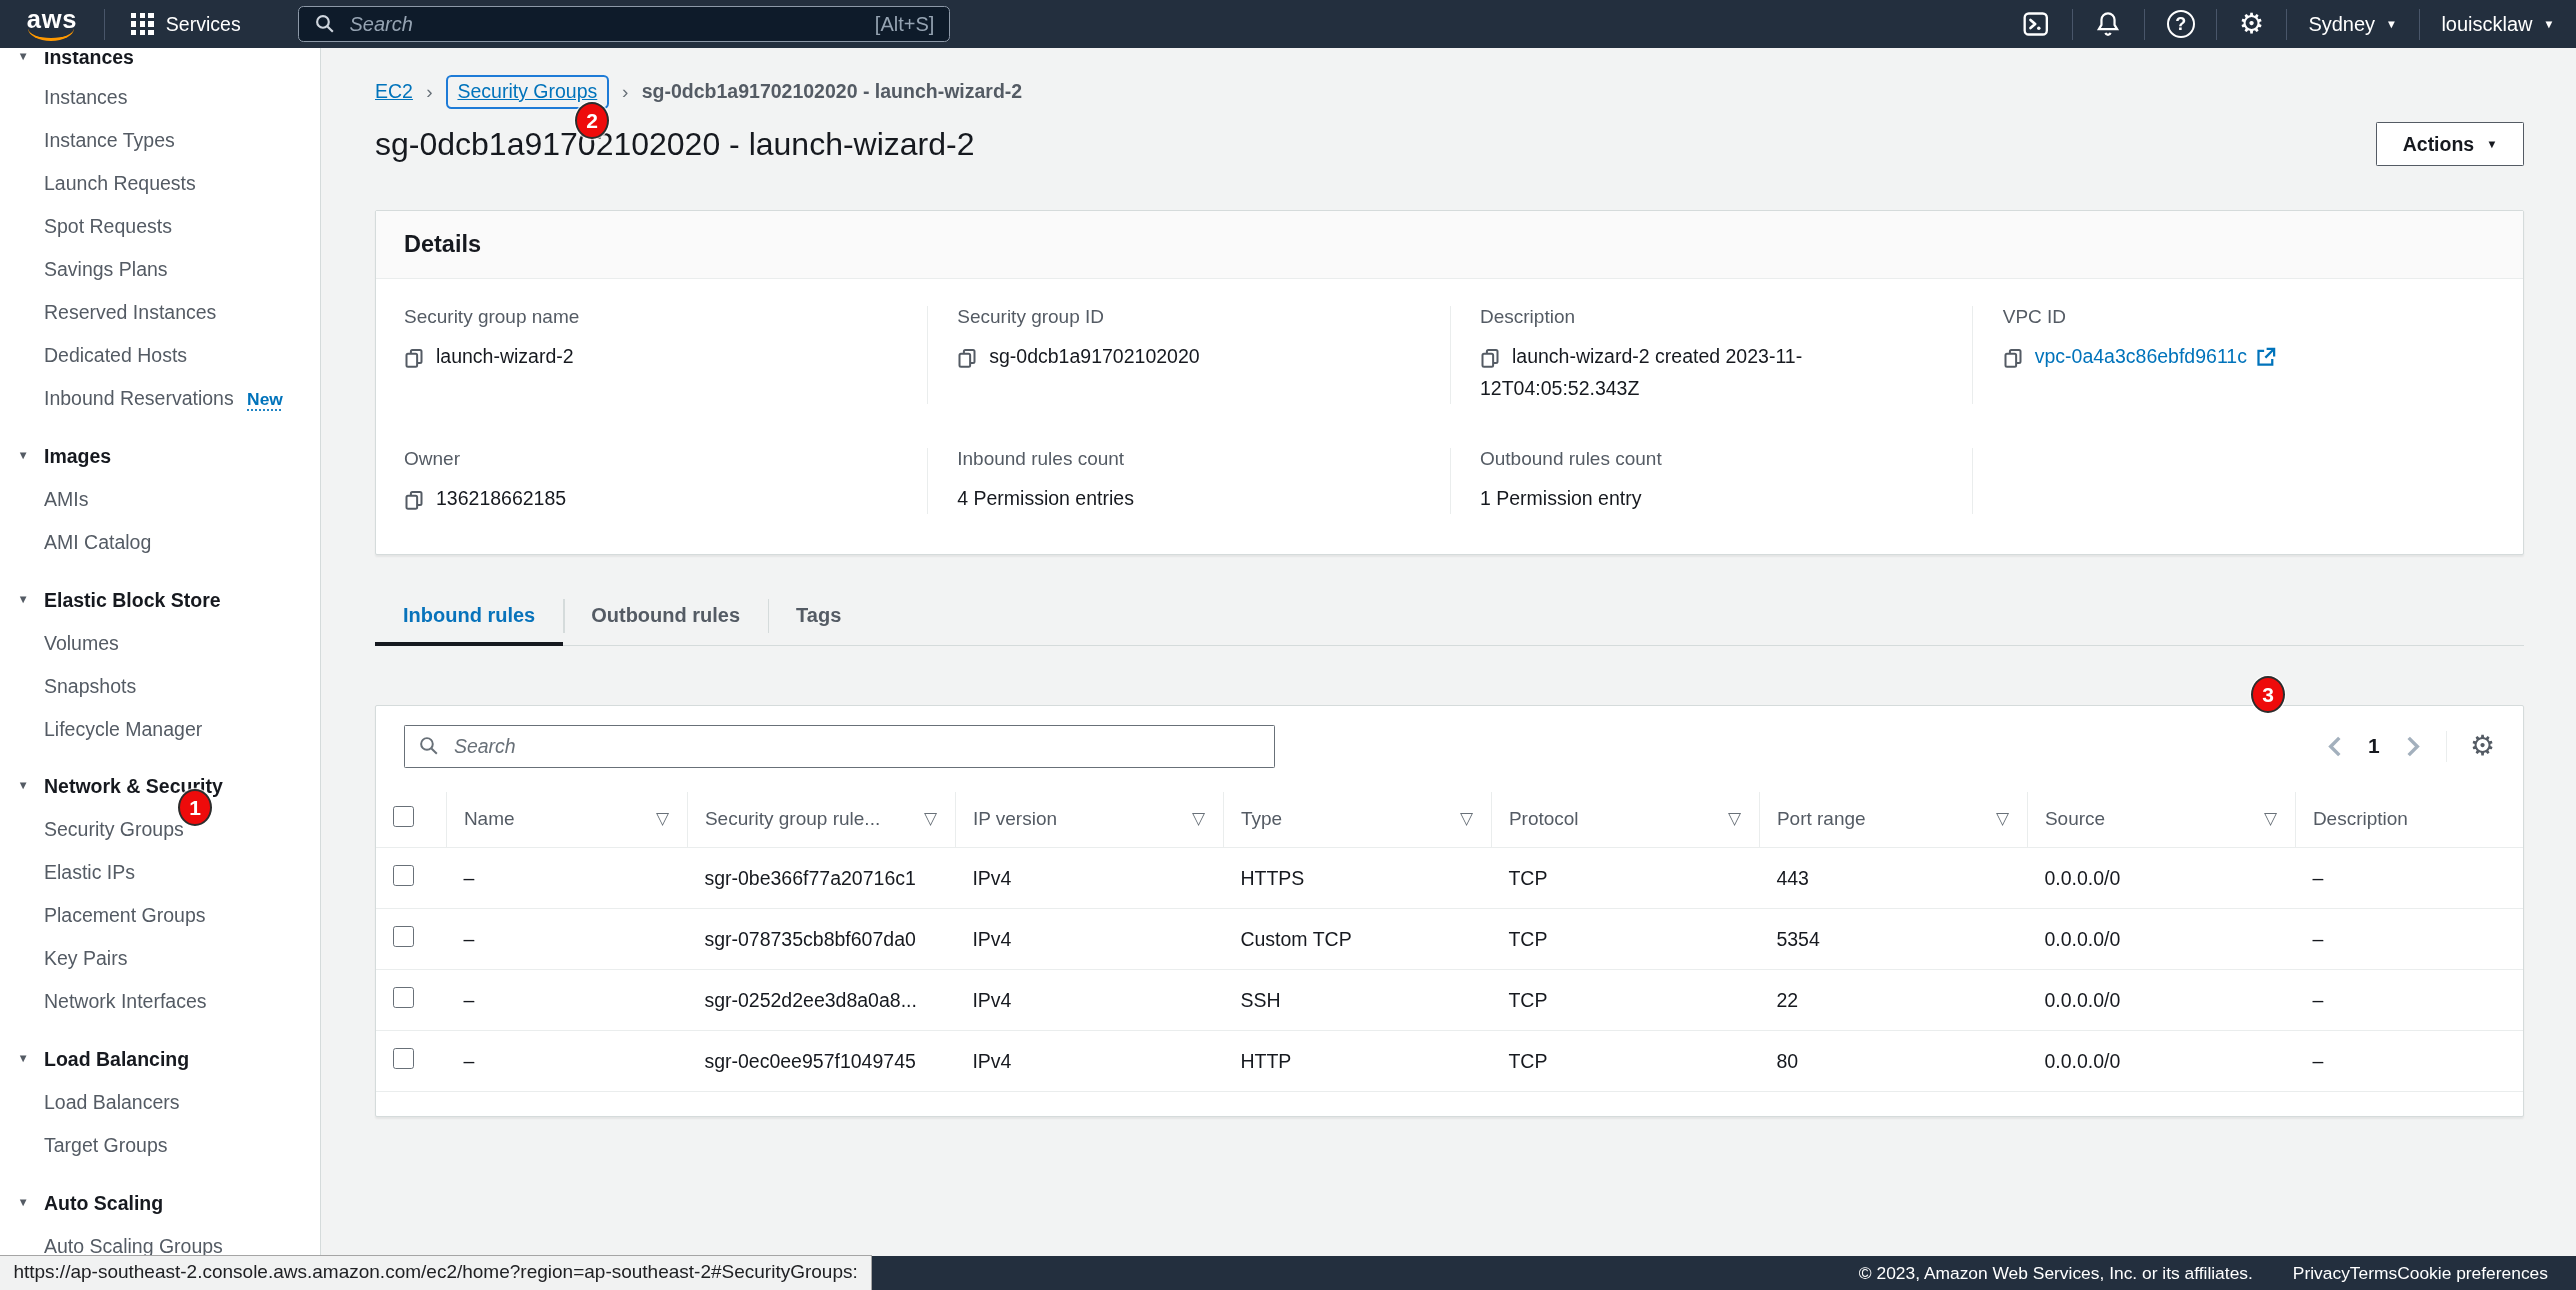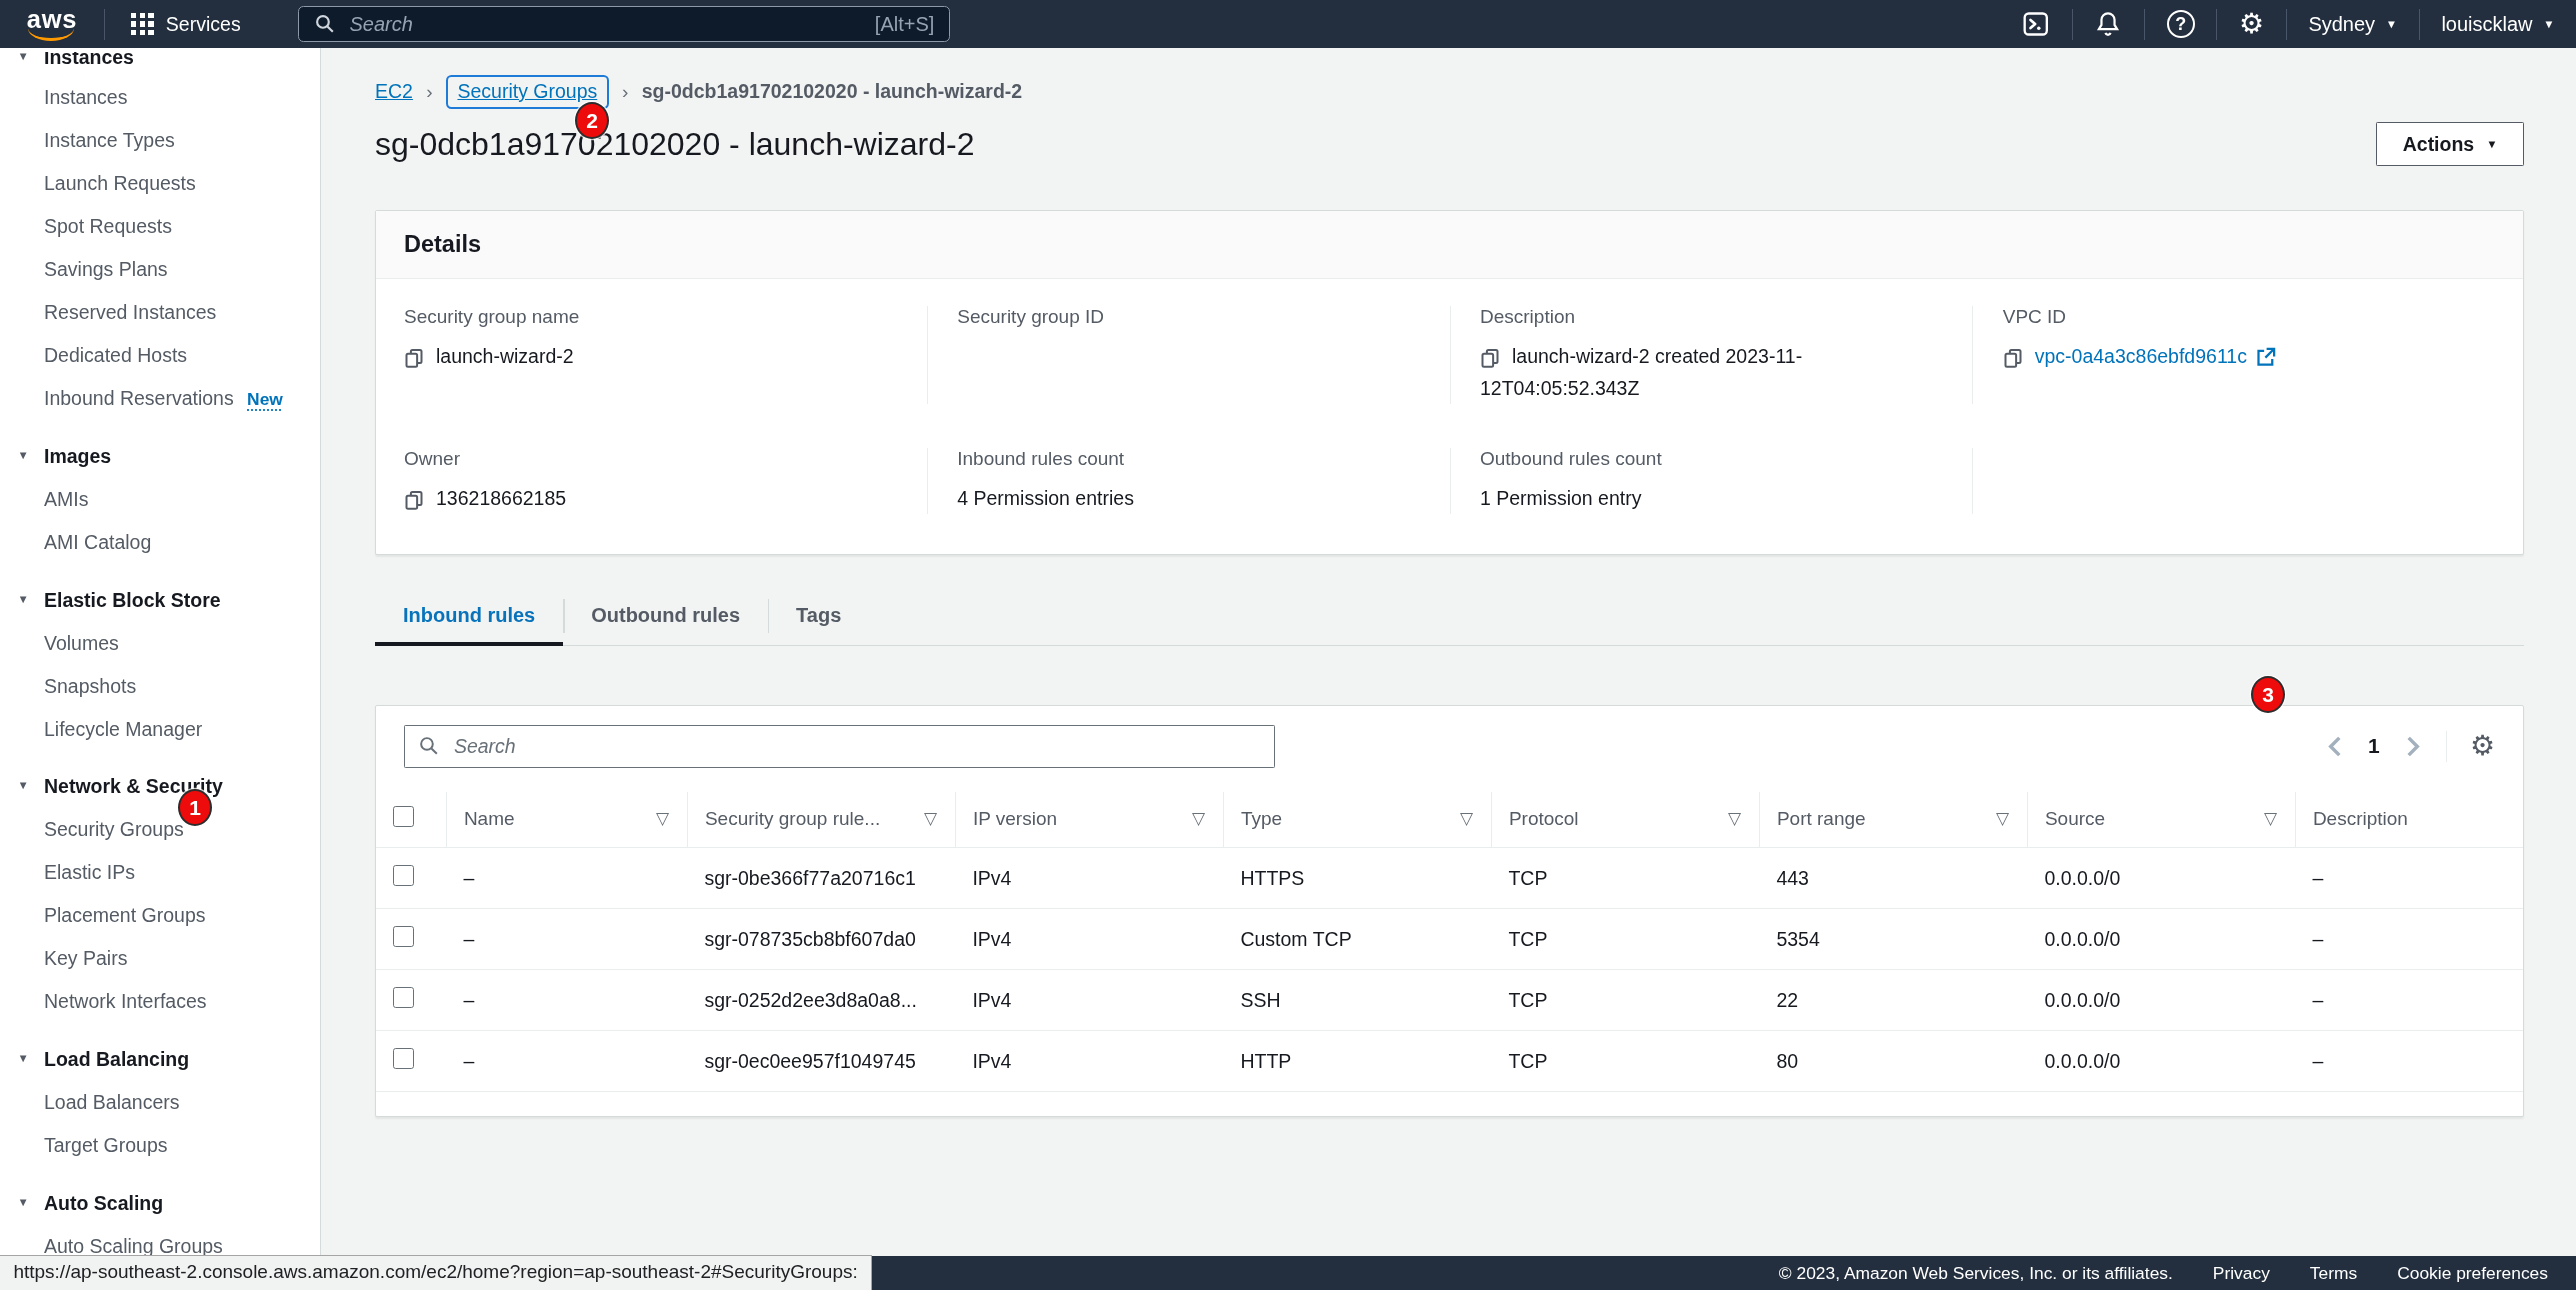--- a/index.html
+++ b/index.html
@@ -229,20 +229,24 @@
       <div class="details-grid" id="details-grid">
           <div class="field">
             <div class="label">Security group name</div>
             <div class="value"><span><svg width="20" height="20" viewBox="0 0 16 16">
                   <rect x="5.5" y="1.5" width="8.5" height="10.5" rx="1.2" fill="none" stroke="#545b64" stroke-width="1.6"></rect>
                   <rect x="2" y="4.5" width="8.5" height="10.5" rx="1.2" fill="#fff" stroke="#545b64" stroke-width="1.6"></rect>
                 </svg></span><span>launch-wizard-2</span></div>
           </div>
           <div class="field bordered">
             <div class="label">Security group ID</div>
+            <div class="value"><span><svg width="20" height="20" viewBox="0 0 16 16">
+                  <rect x="5.5" y="1.5" width="8.5" height="10.5" rx="1.2" fill="none" stroke="#545b64" stroke-width="1.6"></rect>
+                  <rect x="2" y="4.5" width="8.5" height="10.5" rx="1.2" fill="#fff" stroke="#545b64" stroke-width="1.6"></rect>
+                </svg></span><span>sg-0dcb1a91702102020</span></div>
           </div>
           <div class="field bordered">
             <div class="label">Description</div>
             <div class="value"><span><svg width="20" height="20" viewBox="0 0 16 16">
                   <rect x="5.5" y="1.5" width="8.5" height="10.5" rx="1.2" fill="none" stroke="#545b64" stroke-width="1.6"></rect>
                   <rect x="2" y="4.5" width="8.5" height="10.5" rx="1.2" fill="#fff" stroke="#545b64" stroke-width="1.6"></rect>
                 </svg></span><span>launch-wizard-2 created 2023-11-12T04:05:52.343Z</span></div>
           </div>
           <div class="field bordered">
             <div class="label">VPC ID</div>
@@ -373,21 +377,21 @@
             </tr>
           </tbody>
         </table>
       <div class="card-bottom-pad"></div>
     </section>
   </main>
 </div>
 
 <footer class="console-footer">
   <span>© 2023, Amazon Web Services, Inc. or its affiliates.</span>
-  <span id="footer-links" style="display:flex; gap:40px;">
+  <span id="footer-links" style="display:flex; ">
       <a>Privacy</a>
       <a>Terms</a>
       <a>Cookie preferences</a>
     </span>
 </footer>
 
 <div class="statusbar">https://ap-southeast-2.console.aws.amazon.com/ec2/home?region=ap-southeast-2#SecurityGroups:</div>
 
 <div class="annot" id="annot-1">1</div>
 <div class="annot" id="annot-2">2</div>

